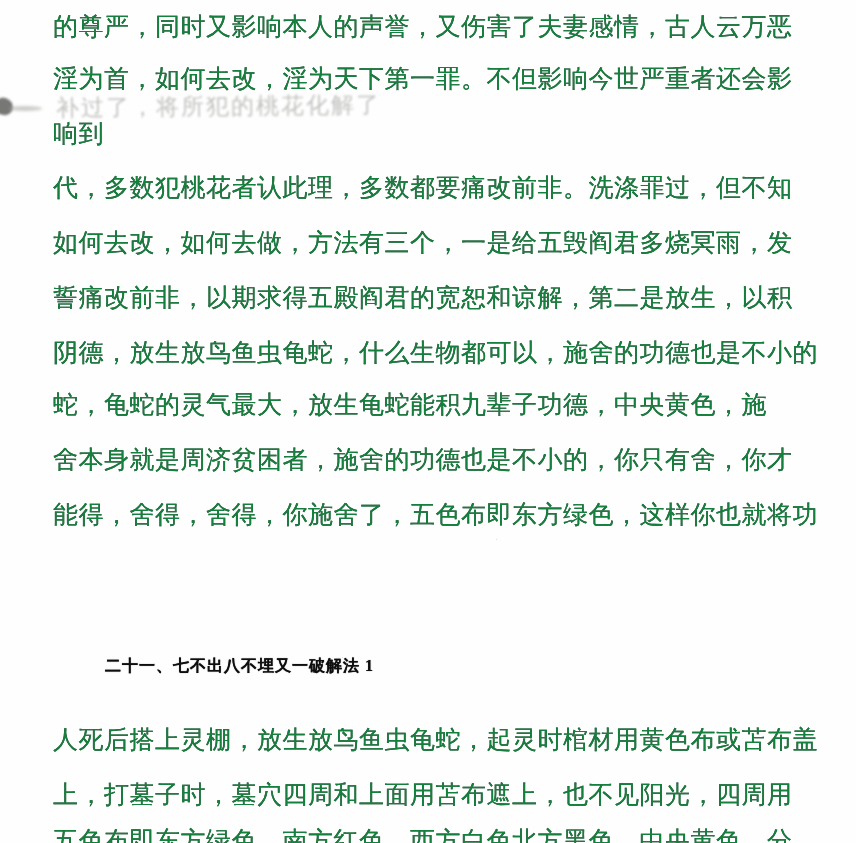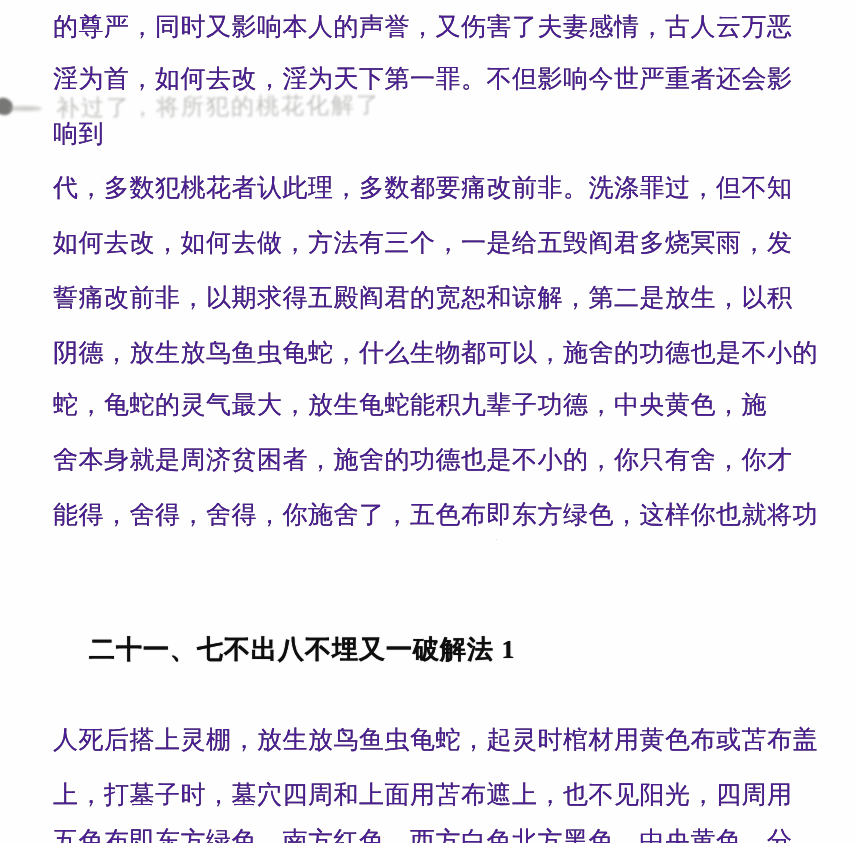--- a/index.html
+++ b/index.html
@@ -32,28 +32,28 @@
       radial-gradient(circle 1px at 91% 72%, #d9d9d5 0, transparent 70%),
       radial-gradient(circle 1px at 9% 88%, #dadad6 0, transparent 70%);
   }
   .line {
     position: absolute;
     left: 53px;
     font-size: 25px;
     line-height: 25px;
     white-space: nowrap;
     letter-spacing: 0.5px;
-    color: #4c1d95;
+    color: #15803d;
     text-shadow: 0 0 0.6px #3a3a3a;
   }
   .heading {
     position: absolute;
     left: 89px;
-    margin: 0;
-    font-size: 26px;
+    margin: 16px;
+    font-size: 16px;
     line-height: 26px;
     font-weight: bold;
     letter-spacing: 1px;
     white-space: nowrap;
     color: #0e0e0e;
     text-shadow: 0 0 0.8px #222;
   }
   .ghost {
     position: absolute;
     left: 56px;

